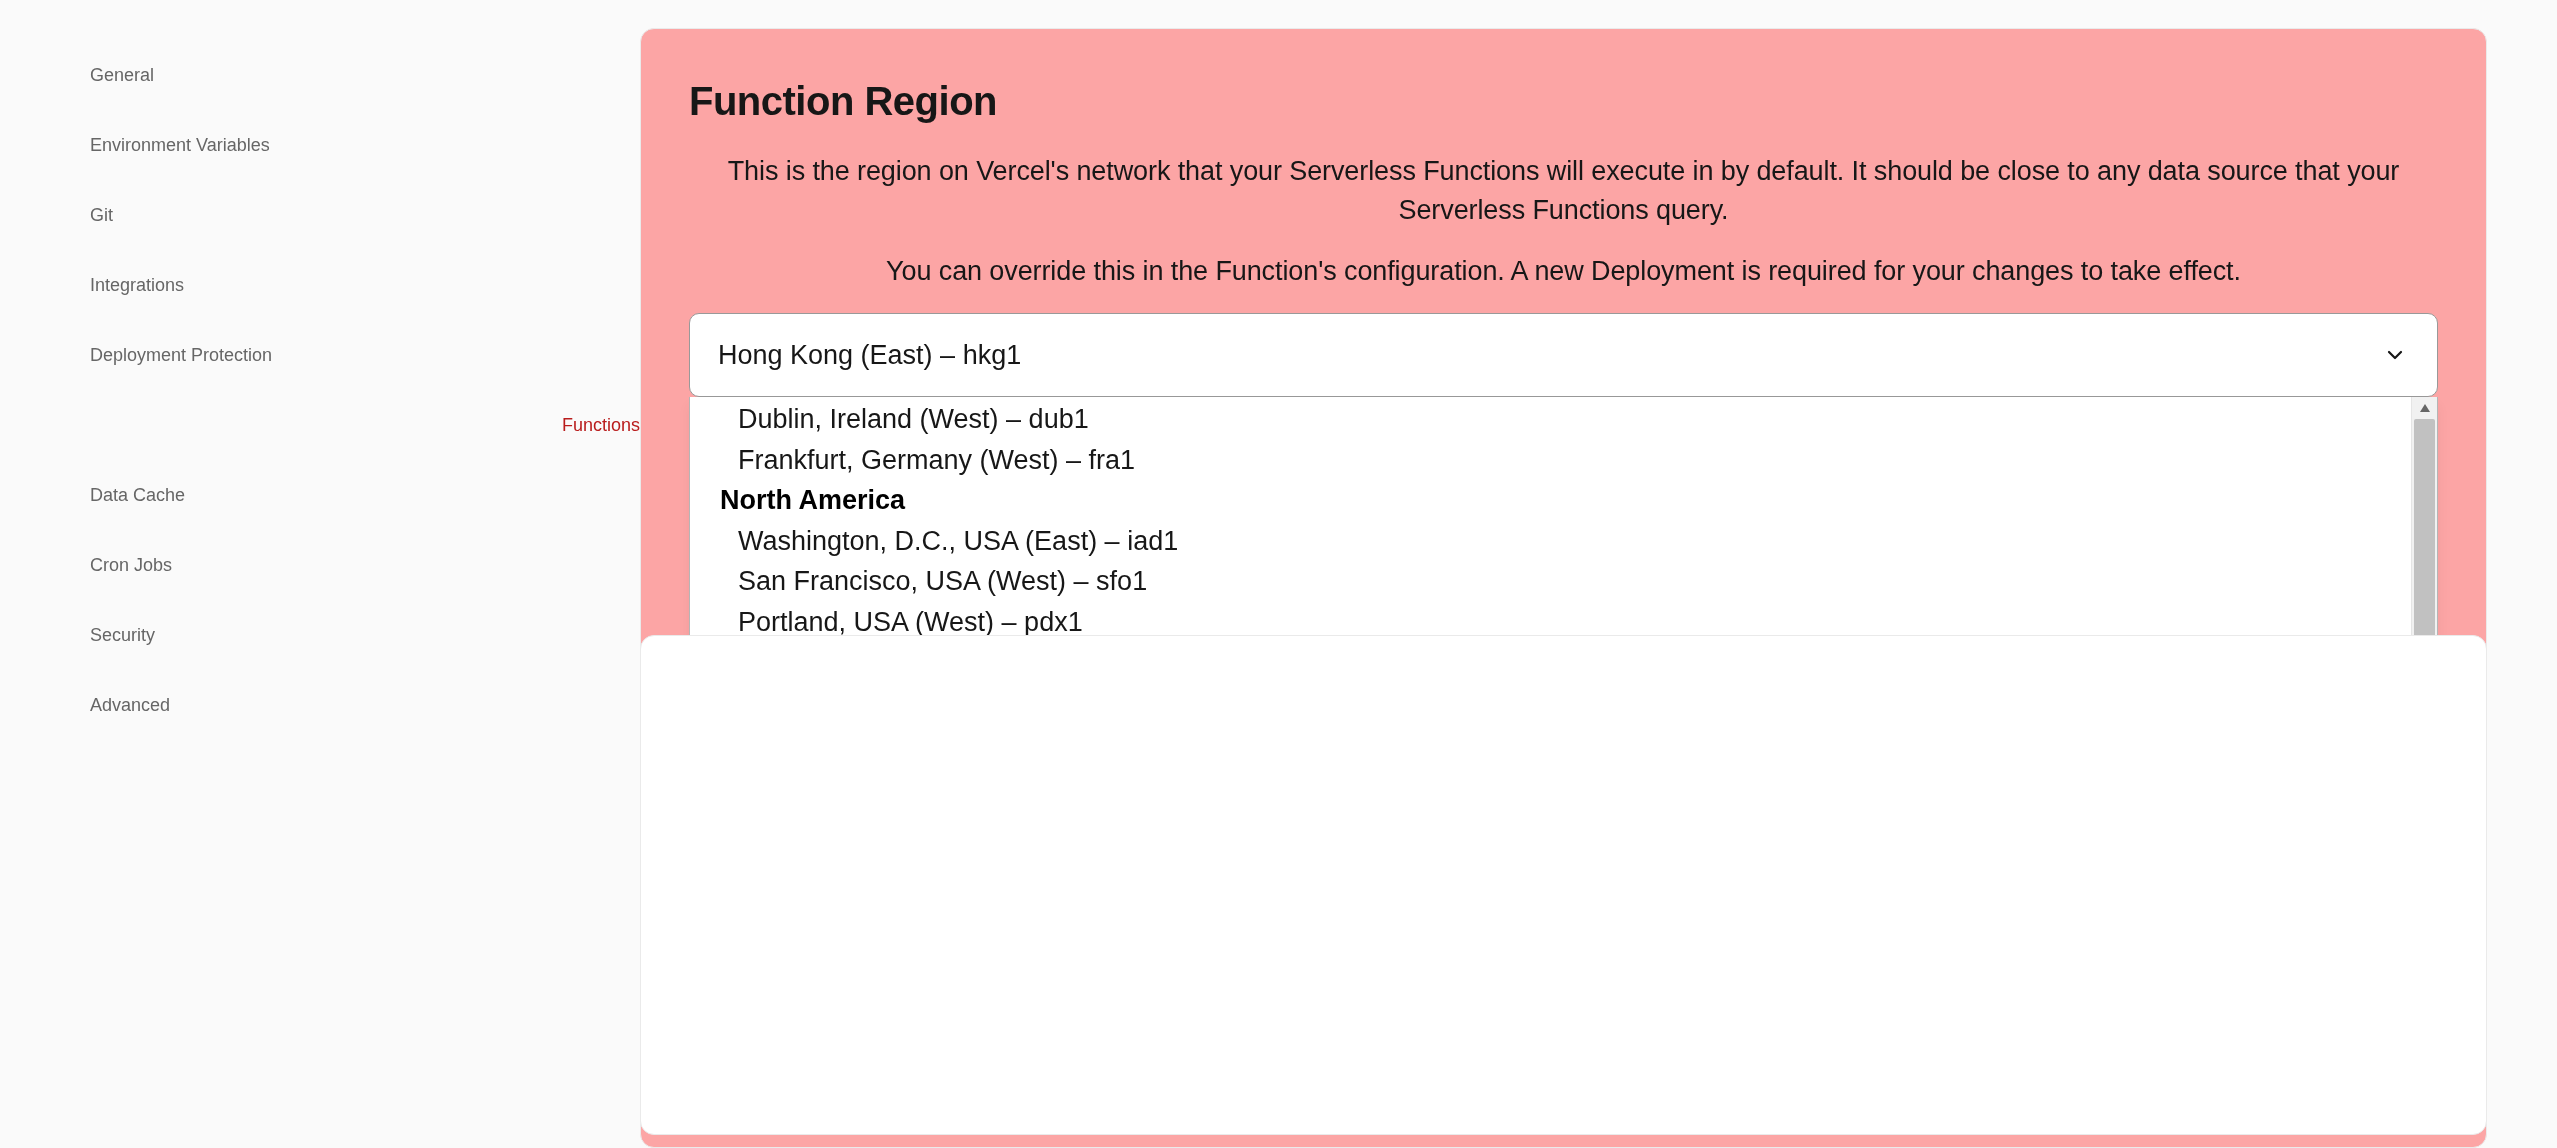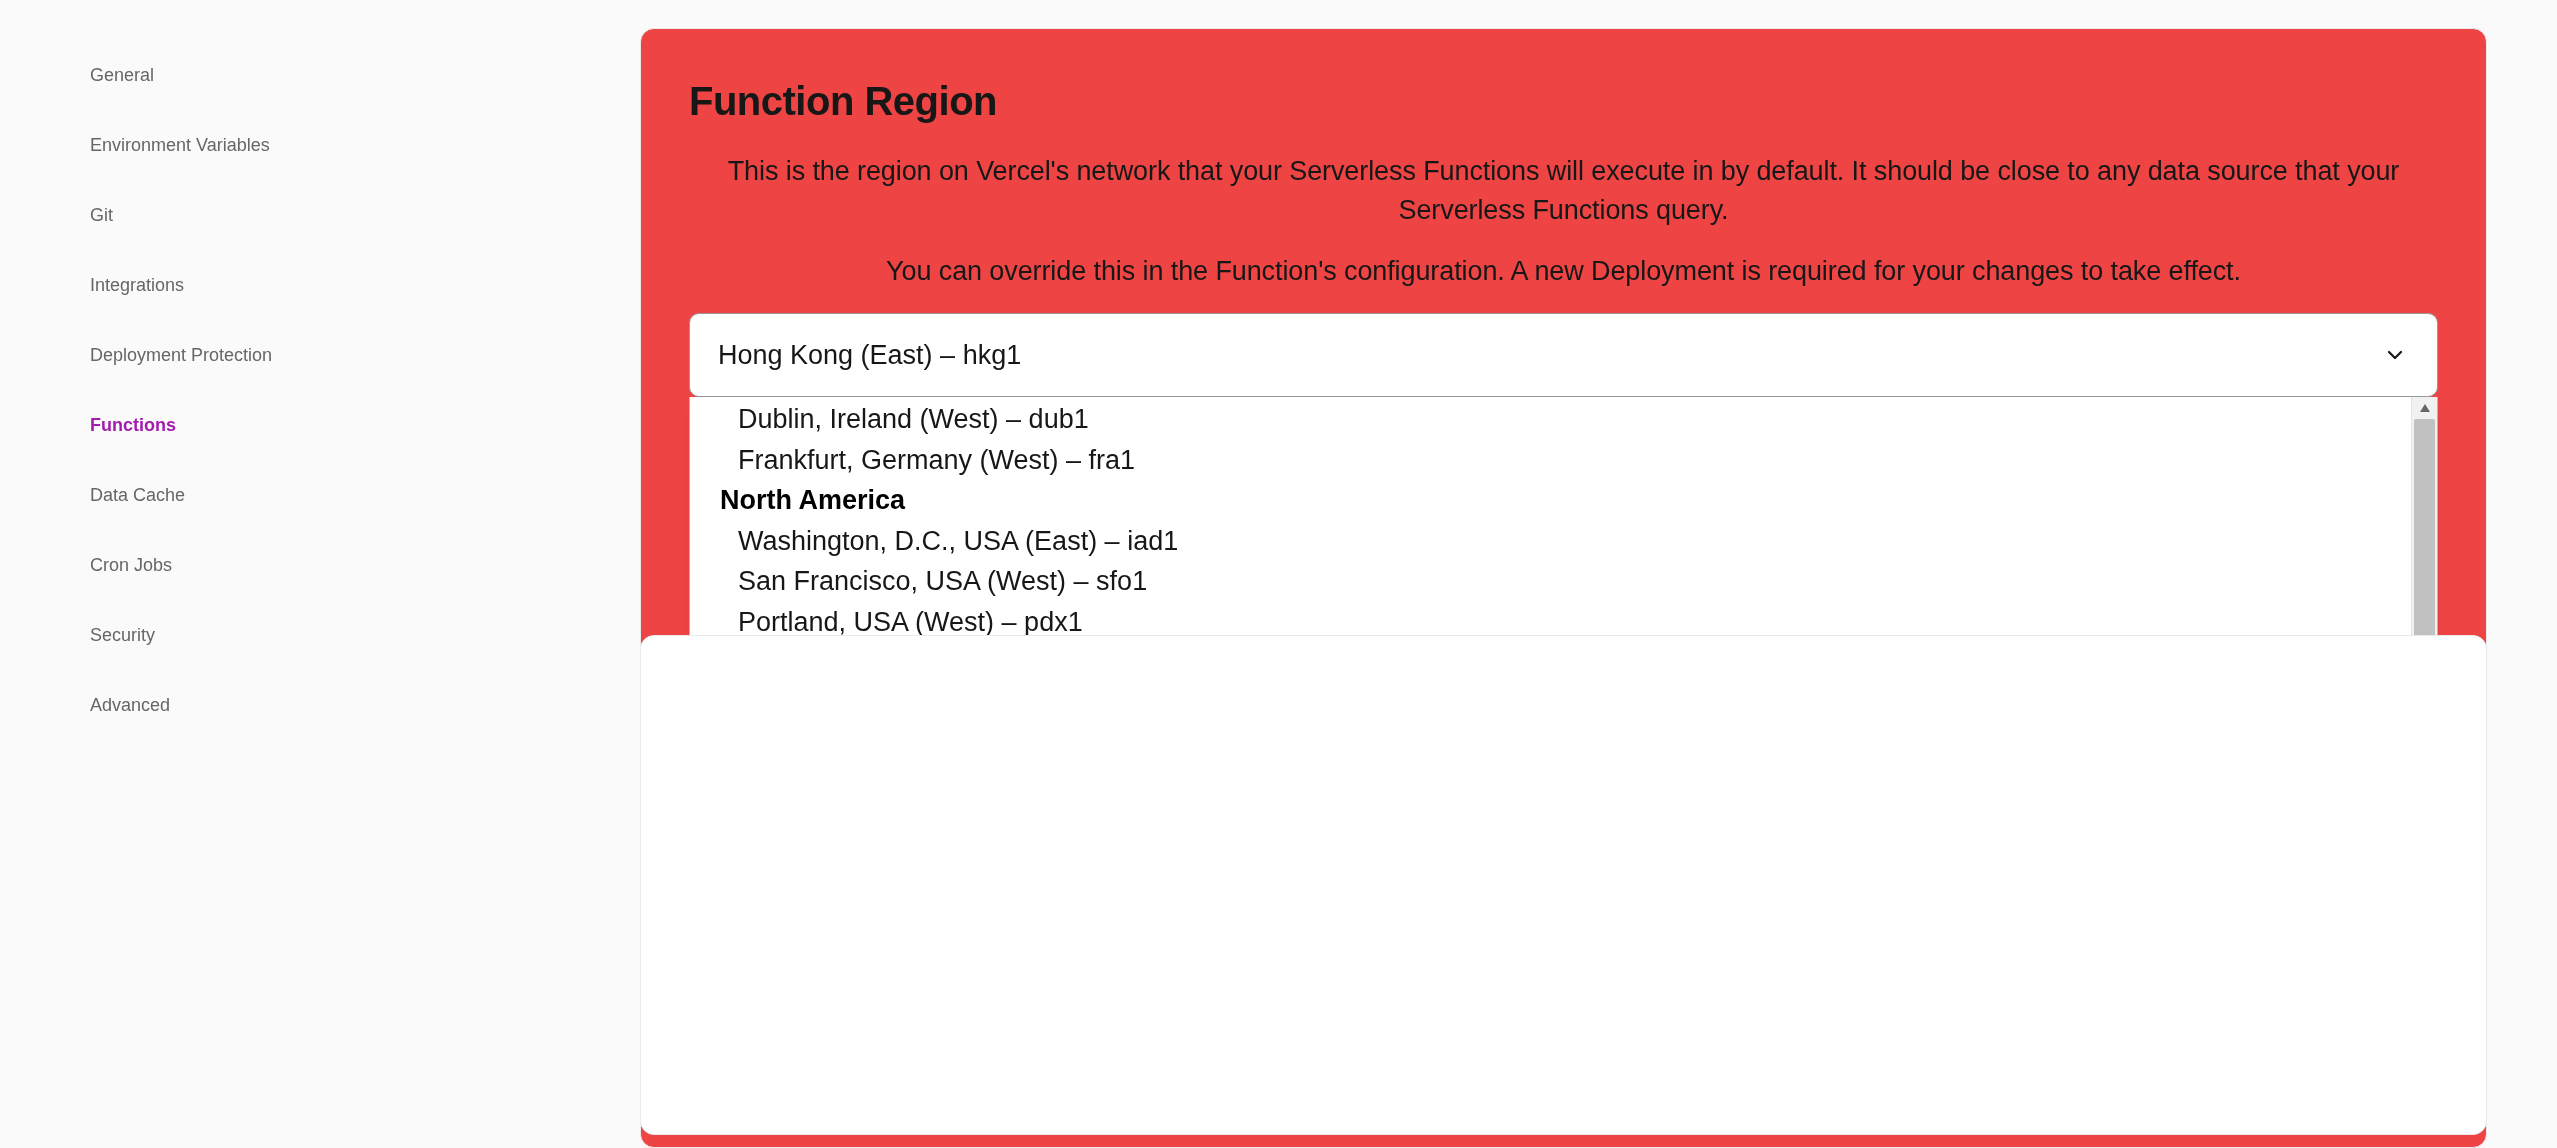--- a/index.html
+++ b/index.html
@@ -23,29 +23,30 @@
   }
   .sidebar-item {
     font-size: 18px;
     line-height: 1;
     color: #666;
     padding: 26px 0;
     cursor: pointer;
     font-weight: 400;
   }
   .sidebar-item.active {
-    color: #a21caf;
-    font-weight: 700;
+    color: #b91c1c;
+    font-weight: 400;
+    text-align: right;
   }
   
   .card {
     margin-top: 28px;
     margin-right: 70px;
     flex: 1 1 auto;
-    background: #ef4444;
+    background: #fca5a5;
     border: 1px solid #eaeaea;
     border-radius: 14px;
     padding: 50px 48px 60px 48px;
     position: relative;
     min-height: 540px;
   }
   .card h1 {
     font-size: 40px;
     font-weight: 600;
     margin-bottom: 28px;

